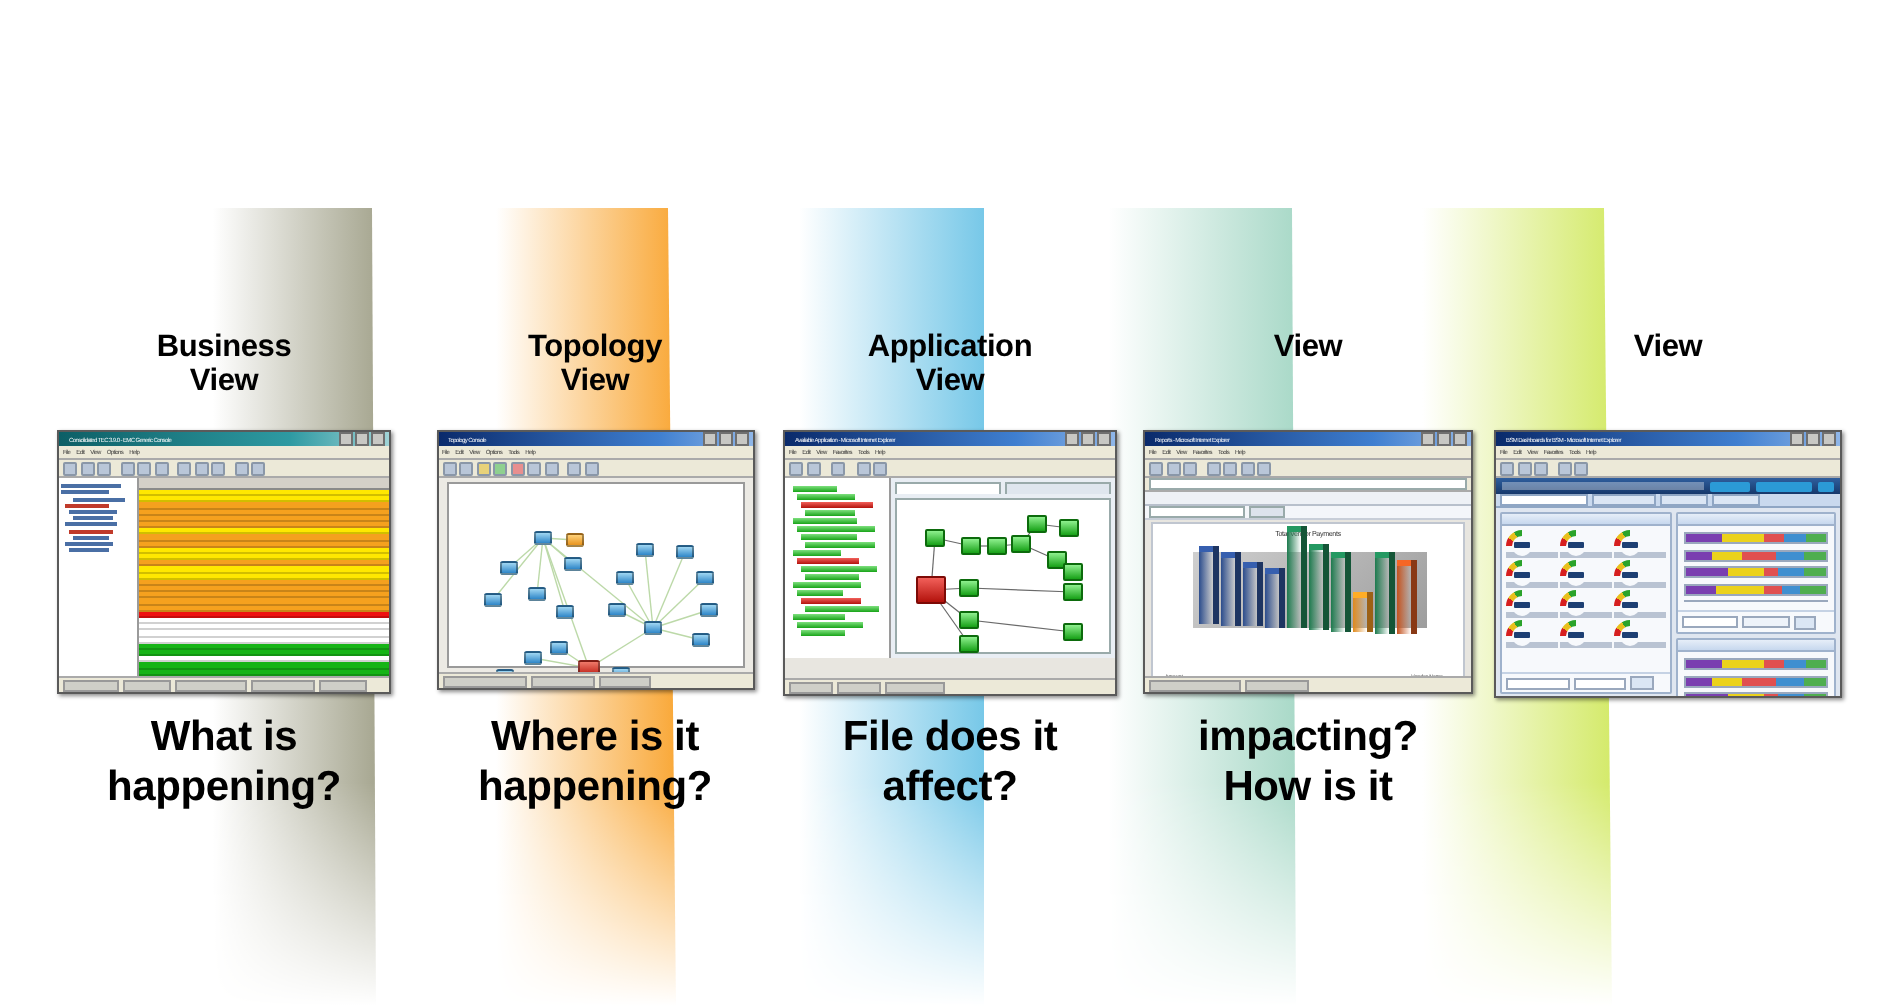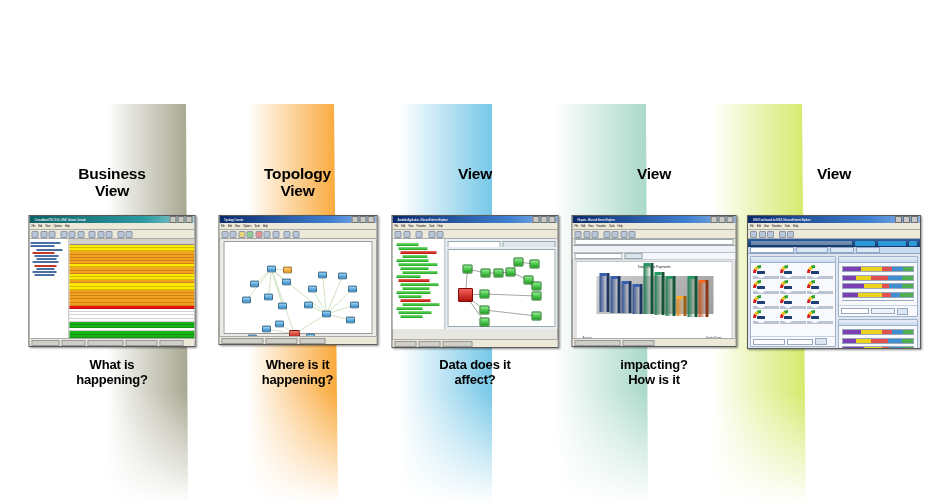--- a/index.html
+++ b/index.html
@@ -18,21 +18,21 @@
   
   #bands{position:absolute;left:0;top:104px;width:948px;height:399px;}
   #bands svg{display:block;}
 
   
   .col{position:absolute;top:104px;height:399px;}
   .col-title{position:absolute;top:61px;width:100%;text-align:center;
              font-size:15.5px;font-weight:bold;color:#000;line-height:1.12;
              letter-spacing:-.2px;}
   .col-q{position:absolute;top:253px;width:100%;text-align:center;
-         font-size:13px;font-weight:bold;color:#000;line-height:1.18;
+         font-size:21px;font-weight:bold;color:#000;line-height:1.18;
          letter-spacing:-.2px;}
   .shot-wrap{position:absolute;top:111px;left:50%;transform:translateX(-50%);}
 
   
   .win{position:relative;background:#d8d8d2;border:1px solid #5a5a5a;
        box-shadow:1px 1px 2px rgba(0,0,0,.45);overflow:hidden;}
   .tbar{height:7px;background:linear-gradient(90deg,#0a2a6b,#3f7fd0 70%,#8fb6e8);
         display:flex;align-items:center;padding:0 1px;}
   .tbar.teal{background:linear-gradient(90deg,#0d5f66,#2e9aa2 70%,#9fd3d6);}
   .tbar-t{flex:1;font-size:3px;color:#fff;white-space:nowrap;overflow:hidden;
@@ -394,20 +394,21 @@
     </div>
 
     <div class="col-q">
       <div>Where is it</div>
       <div>happening?</div>
     </div>
   </div>
 
   <div class="col" style="left:385px;width:180px;">
     <div class="col-title">
+      <div>Application</div>
       <div>View</div>
     </div>
 
     <div class="shot-wrap">
       <div class="win" style="width:165px;height:131px;background:#e8e6e0;">
         <div class="tbar">
           <span class="tbar-t">Available Application - Microsoft Internet Explorer</span>
           <span class="tbar-btns">
             <i></i>
               <i></i>
@@ -495,21 +496,21 @@
         </div>
         <div class="statusbar">
           <u style="width:20px"></u>
             <u style="width:20px"></u>
             <u style="width:28px"></u>
         </div>
       </div>
     </div>
 
     <div class="col-q">
-      <div>Data does it</div>
+      <div>File does it</div>
       <div>affect?</div>
     </div>
   </div>
 
   <div class="col" style="left:566px;width:176px;">
     <div class="col-title">
       <div>View</div>
     </div>
 
     <div class="shot-wrap">

